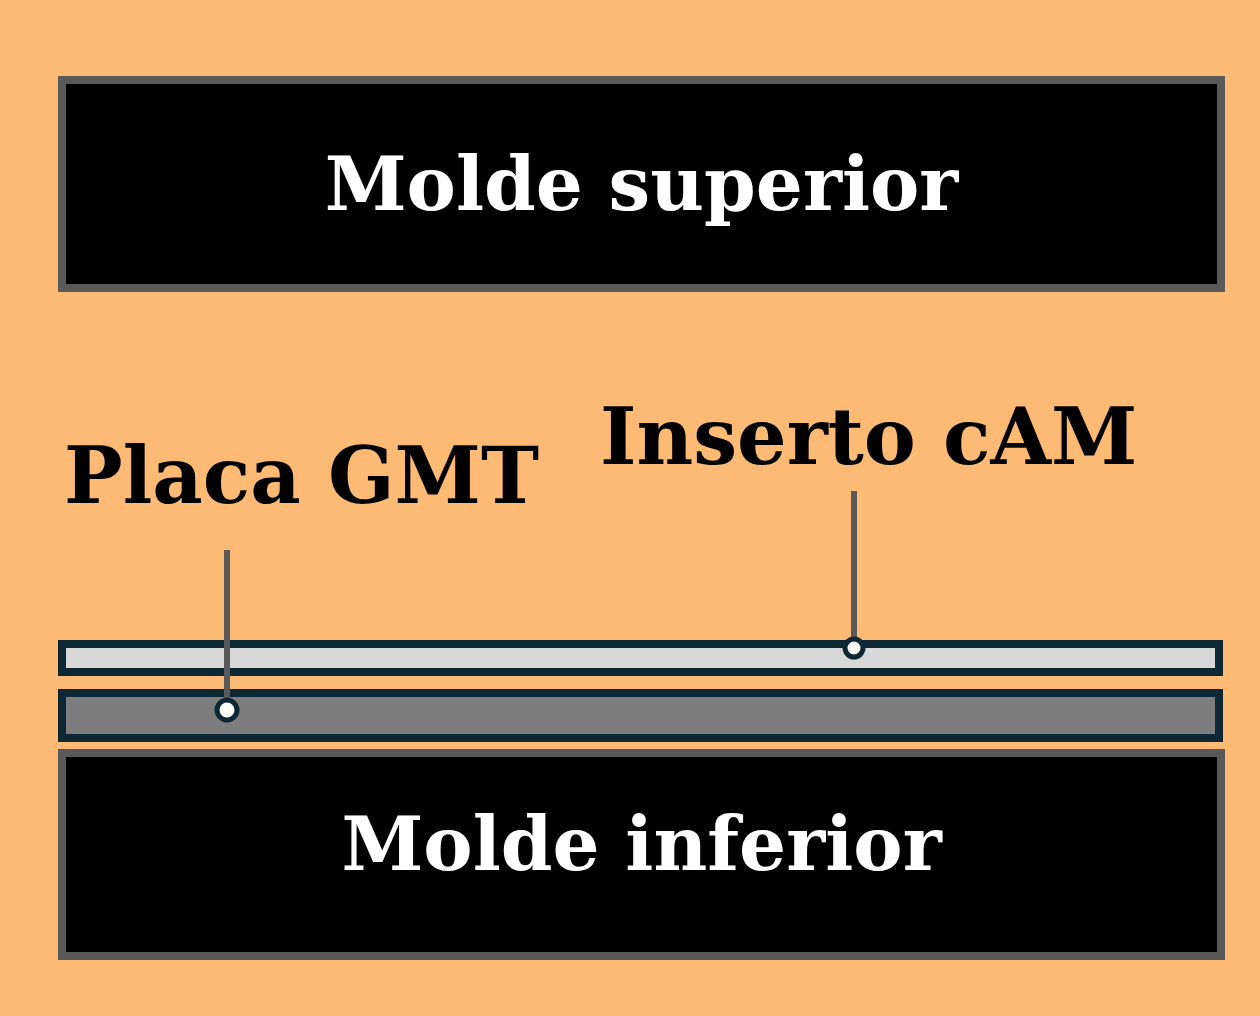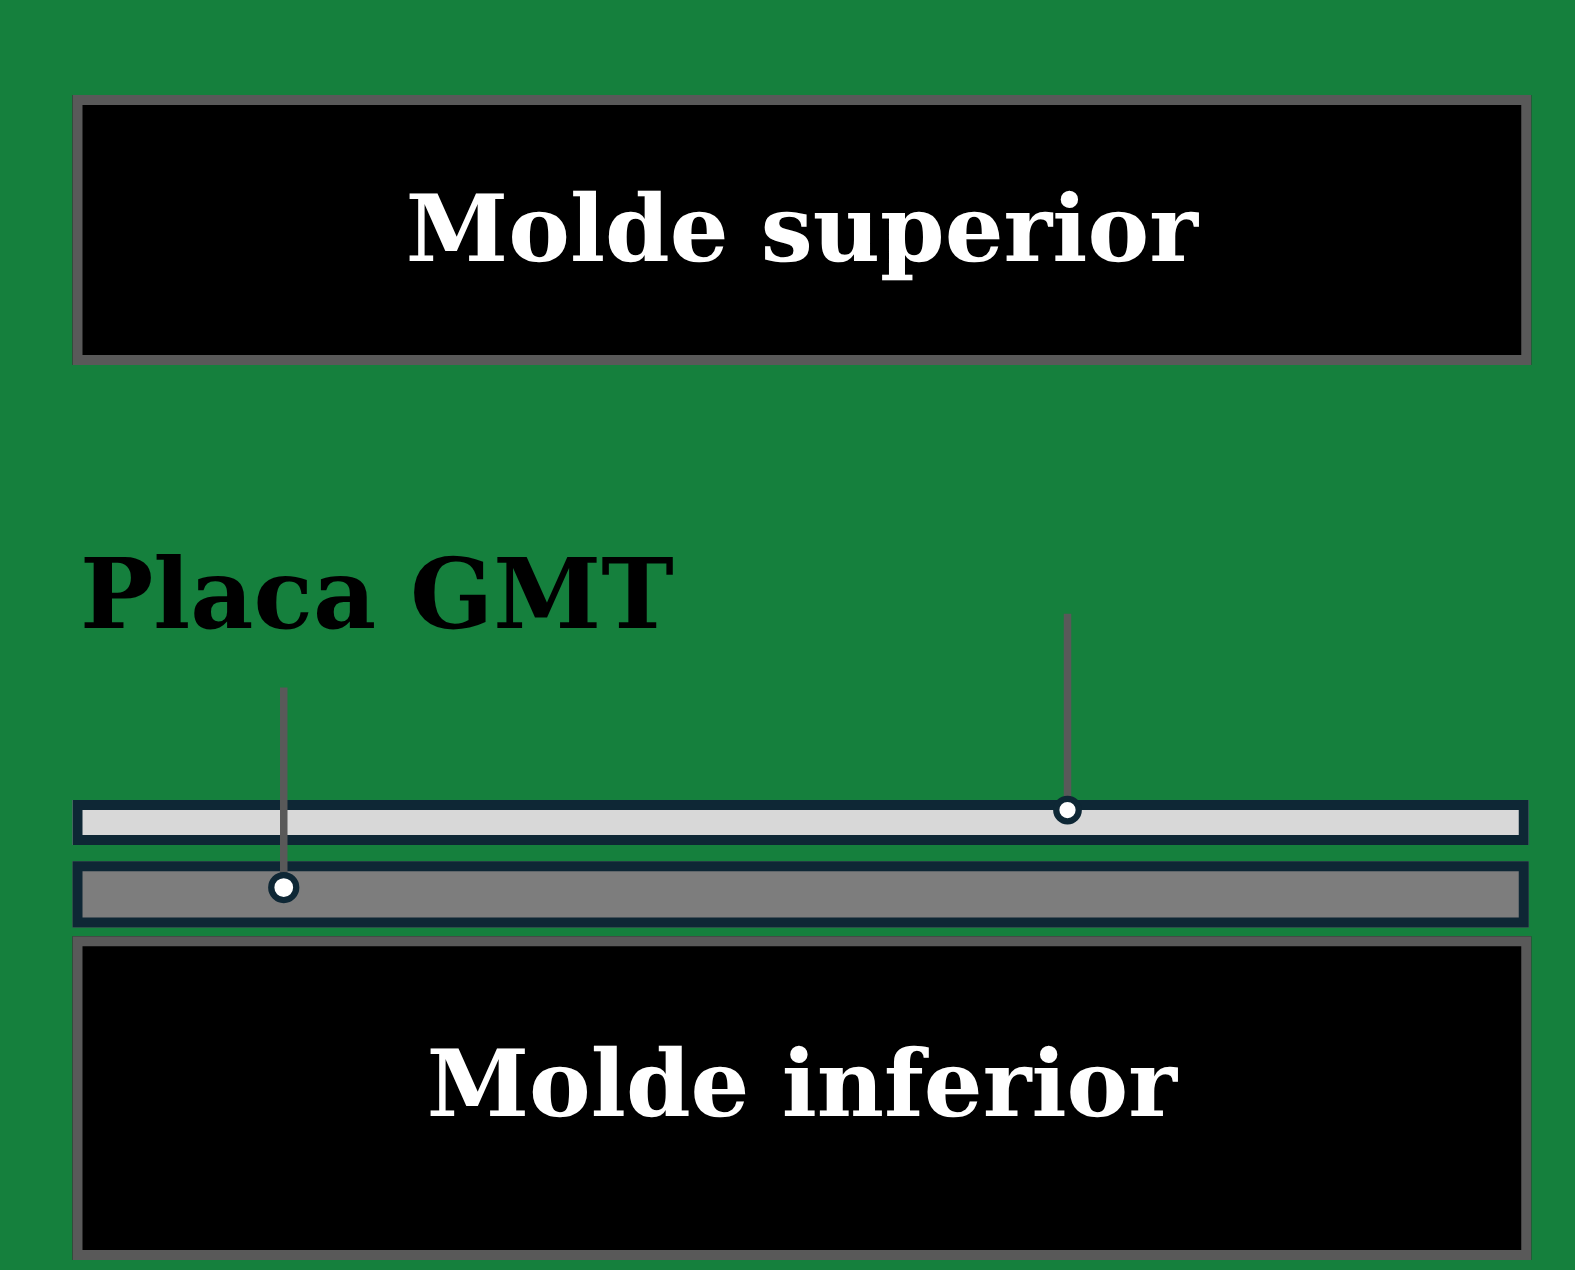--- a/index.html
+++ b/index.html
@@ -4,42 +4,42 @@
 <style>
   html, body {
     margin: 0;
     padding: 0;
     background: #ffffff;
   }
   .canvas {
     position: relative;
     width: 1260px;
     height: 1016px;
-    background: #15803d;
+    background: #fdba74;
     overflow: hidden;
     font-family: "DejaVu Serif", "Liberation Serif", serif;
   }
   .mold-box {
     position: absolute;
     left: 58px;
     width: 1167px;
     background: #000000;
     border: 8px solid #595959;
     box-sizing: border-box;
     display: flex;
     align-items: center;
     justify-content: center;
   }
   .mold-box.superior {
     top: 76px;
     height: 216px;
   }
   .mold-box.inferior {
     top: 749px;
-    height: 259px;
+    height: 211px;
     padding-bottom: 22px;
   }
   .mold-label {
     color: #ffffff;
     font-size: 74px;
     font-weight: bold;
     line-height: 1;
     white-space: nowrap;
   }
   .plate {
@@ -90,20 +90,21 @@
 <body>
 
 <div class="canvas">
 
   <div class="mold-box superior">
     <span class="mold-label">Molde superior</span>
   </div>
 
   <div class="callout-label placa-gmt">Placa GMT</div>
 
+  <div class="callout-label inserto-cam">Inserto cAM</div>
 
   <div class="plate inserto"></div>
   <div class="plate placa"></div>
 
   <div class="mold-box inferior">
     <span class="mold-label">Molde inferior</span>
   </div>
 
   <svg class="overlay-svg" viewBox="0 0 1260 1016" xmlns="http://www.w3.org/2000/svg">
     <line x1="854" y1="491" x2="854" y2="645" stroke="#595959" stroke-width="6"></line>

